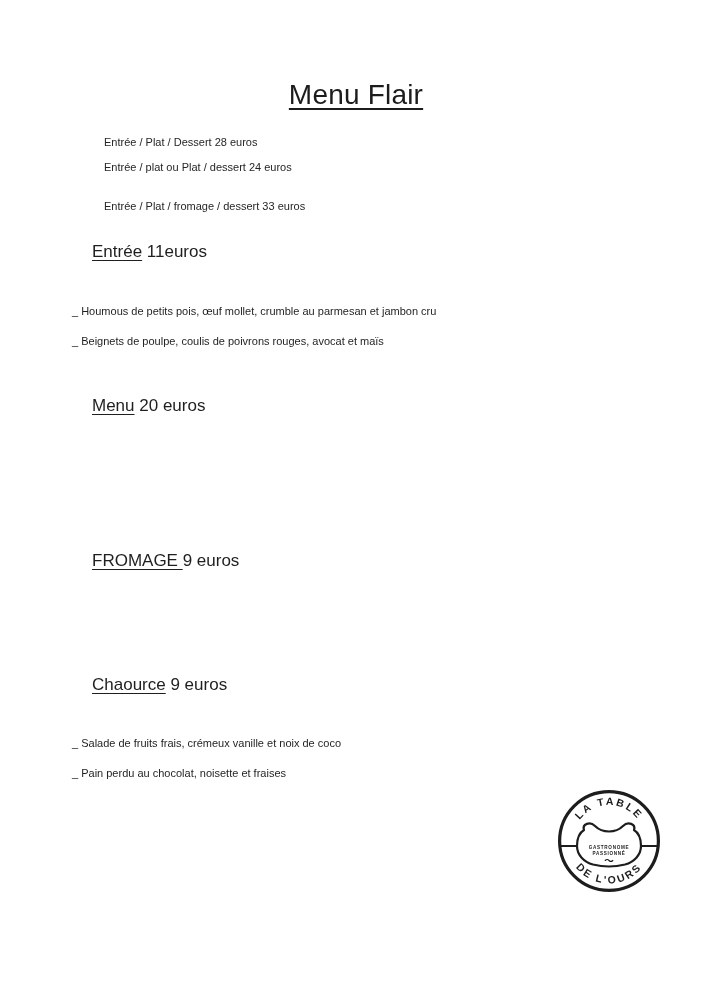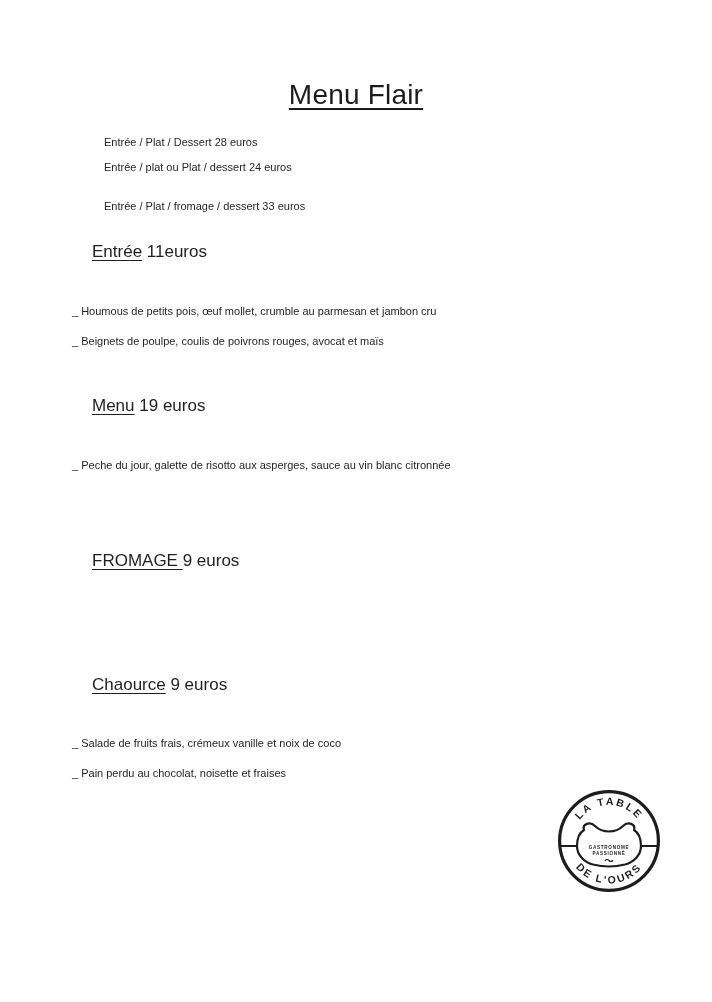--- a/index.html
+++ b/index.html
@@ -93,22 +93,21 @@
   <h1 class="title">Menu Flair</h1>
 
   <div class="formula" style="top:137px">Entrée / Plat / Dessert 28 euros</div>
   <div class="formula" style="top:162px">Entrée / plat ou Plat / dessert 24 euros</div>
   <div class="formula" style="top:201px">Entrée / Plat / fromage / dessert 33 euros</div>
 
   <div class="section-header" style="top:243px"><span class="u">Entrée</span><span> 11euros</span></div>
   <div class="menu-item" style="top:306px">_ Houmous de petits pois, œuf mollet, crumble au parmesan et jambon cru</div>
   <div class="menu-item" style="top:336px">_ Beignets de poulpe, coulis de poivrons rouges, avocat et maïs</div>
 
-  <div class="section-header" style="top:397px"><span class="u">Menu</span><span> 19 euros</span></div>
-  <div class="menu-item" style="top:460px">_ Peche du jour, galette de risotto aux asperges, sauce au vin blanc citronnée</div>
+  <div class="section-header" style="top:397px"><span class="u">Menu</span><span> 20 euros</span></div>
 
   <div class="section-header" style="top:552px"><span class="u">FROMAGE </span><span>9 euros</span></div>
 
   <div class="section-header" style="top:676px"><span class="u">Chaource</span><span> 9 euros</span></div>
   <div class="menu-item" style="top:768px">_ Pain perdu au chocolat, noisette et fraises</div>
   <div class="menu-item" style="top:738px">_ Salade de fruits frais, crémeux vanille et noix de coco</div>
 
   <svg class="logo" viewBox="0 0 104 104" aria-hidden="true">
     <defs>
       <path id="arcTop" d="M 16 52 A 36 36 0 0 1 88 52"></path>

